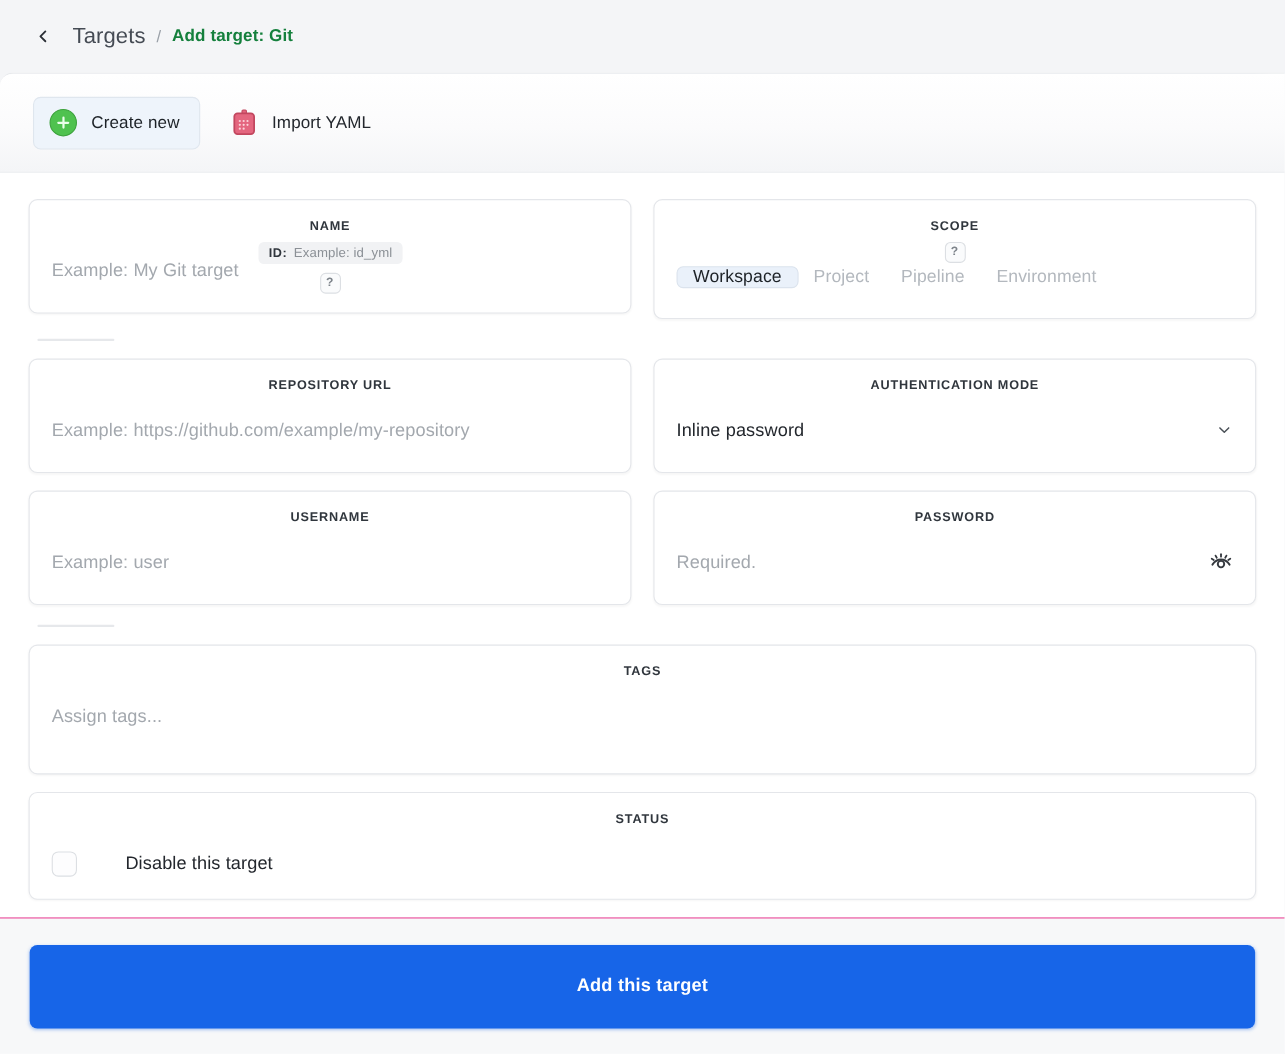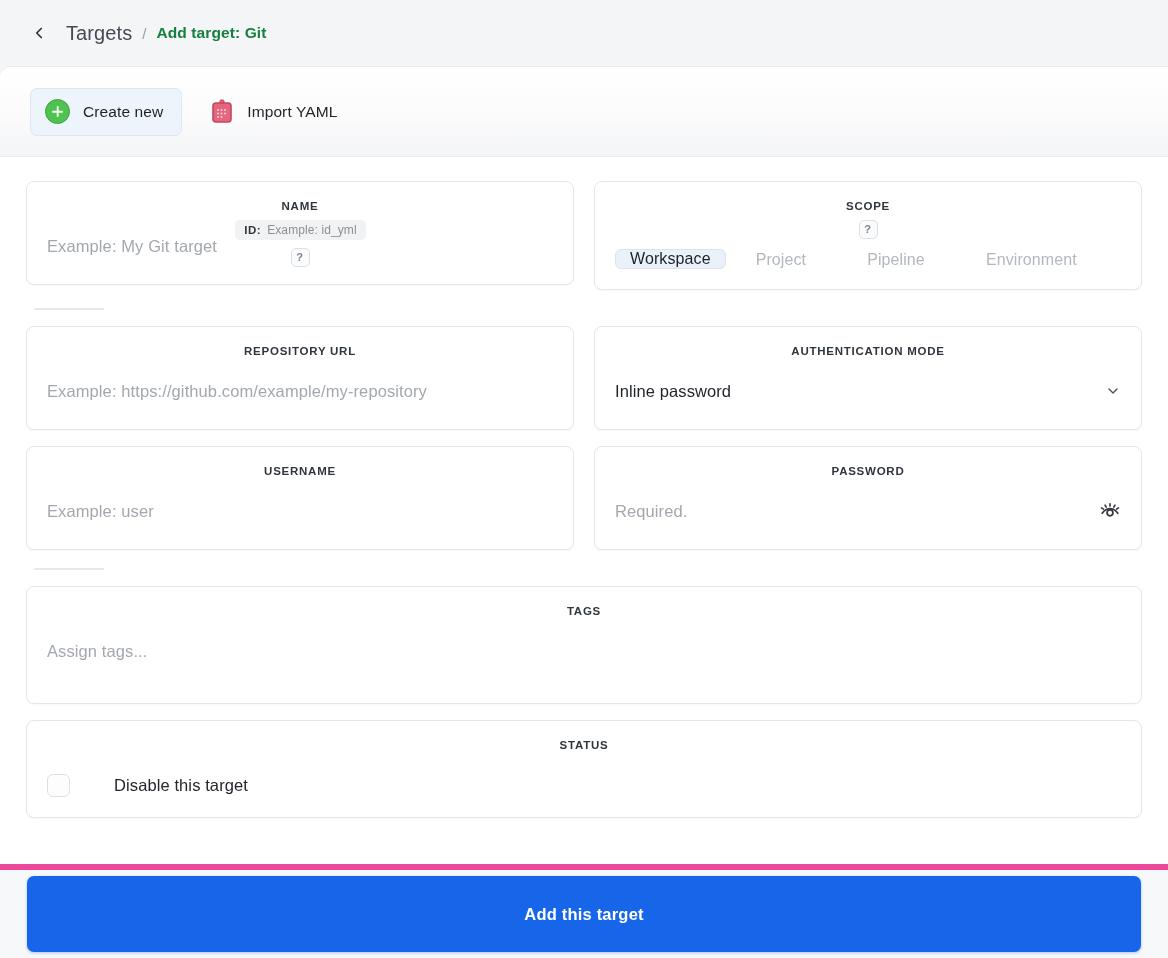--- a/index.html
+++ b/index.html
@@ -217,23 +217,22 @@
   .eye-btn {
     width: 22px; height: 22px;
     color: #35393f;
     cursor: pointer;
     flex: 0 0 22px;
   }
 
   
   .segmented {
     display: flex;
-    align-items: flex-end;
+    align-items: center;
     height: 34px;
-    gap: 16px;
   }
   .seg {
     display: flex;
     align-items: center;
     padding: 0 14px;
     font-size: 16px;
     letter-spacing: .1px;
     color: #b3b8be;
     cursor: pointer;
     border-radius: 6px;
@@ -279,23 +278,23 @@
     margin: 18px 0 16px 8px;
   }
   .gap-sm { height: 16px; }
 
   
   .footer {
     position: absolute;
     left: 0;
     bottom: 0;
     width: 1168px;
-    height: 94px;
+    height: 124px;
     background: #f7f8f9;
-    border-top: 6px solid #ec4899;
+    border-top: 1px solid #ec4899;
     display: flex;
     align-items: center;
     padding: 0 27px;
   }
   .submit-btn {
     flex: 1 1 auto;
     height: 76px;
     background: #1765e8;
     border: none;
     border-radius: 7px;

